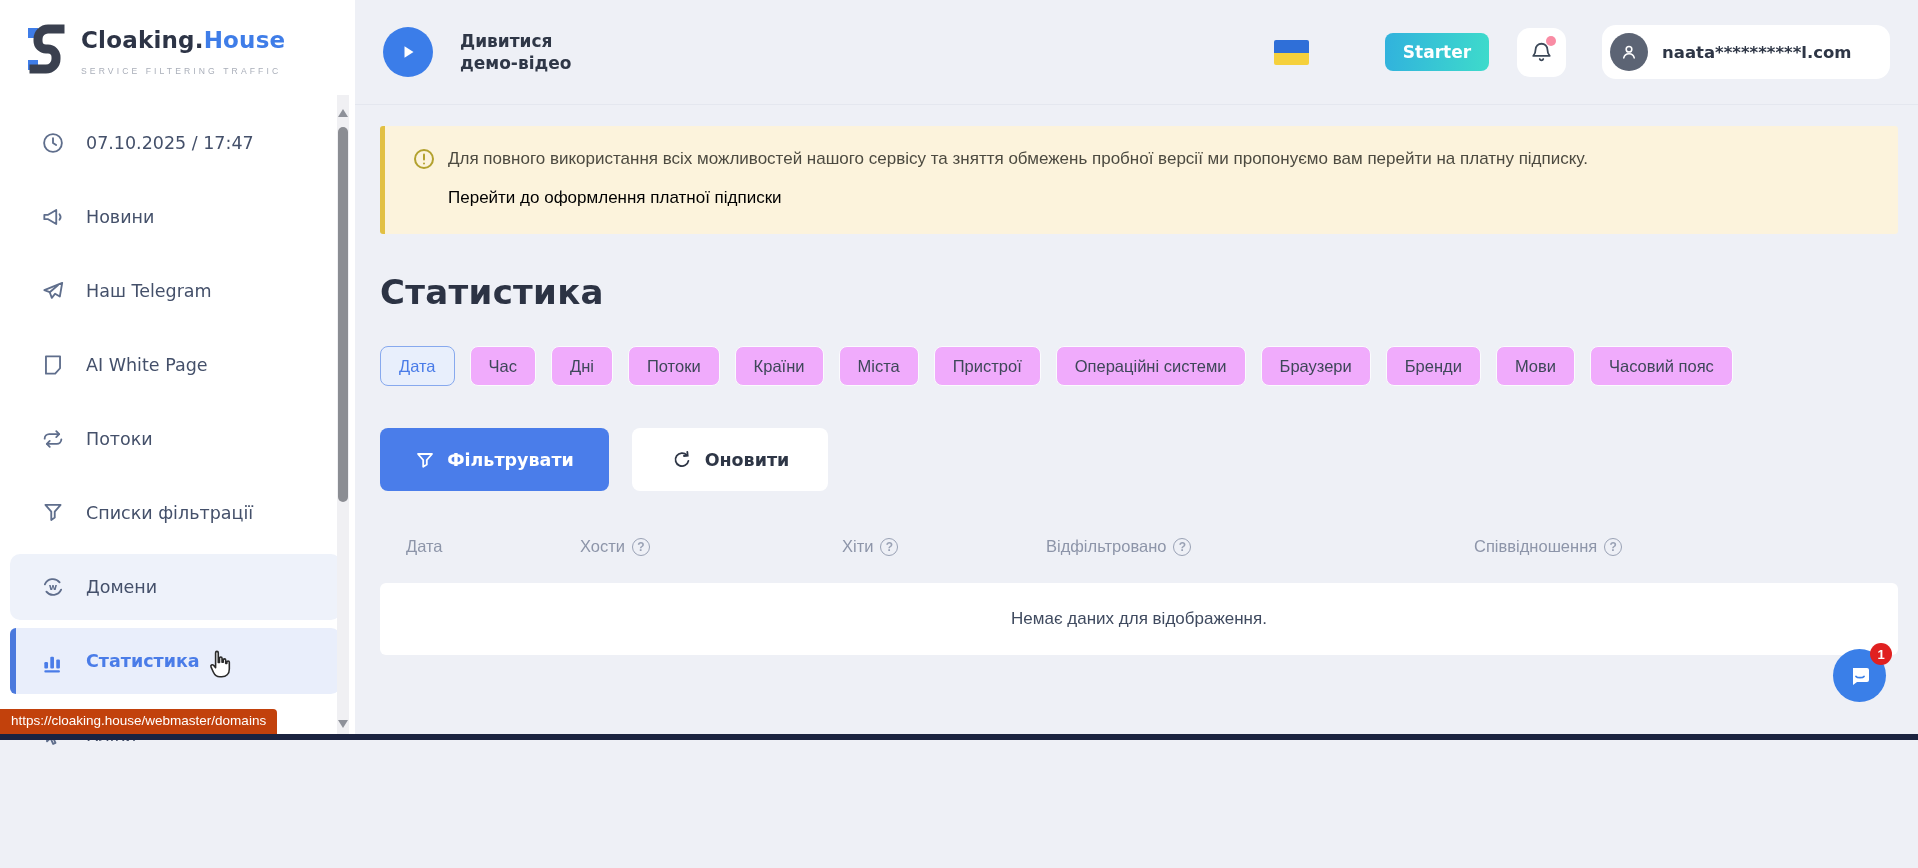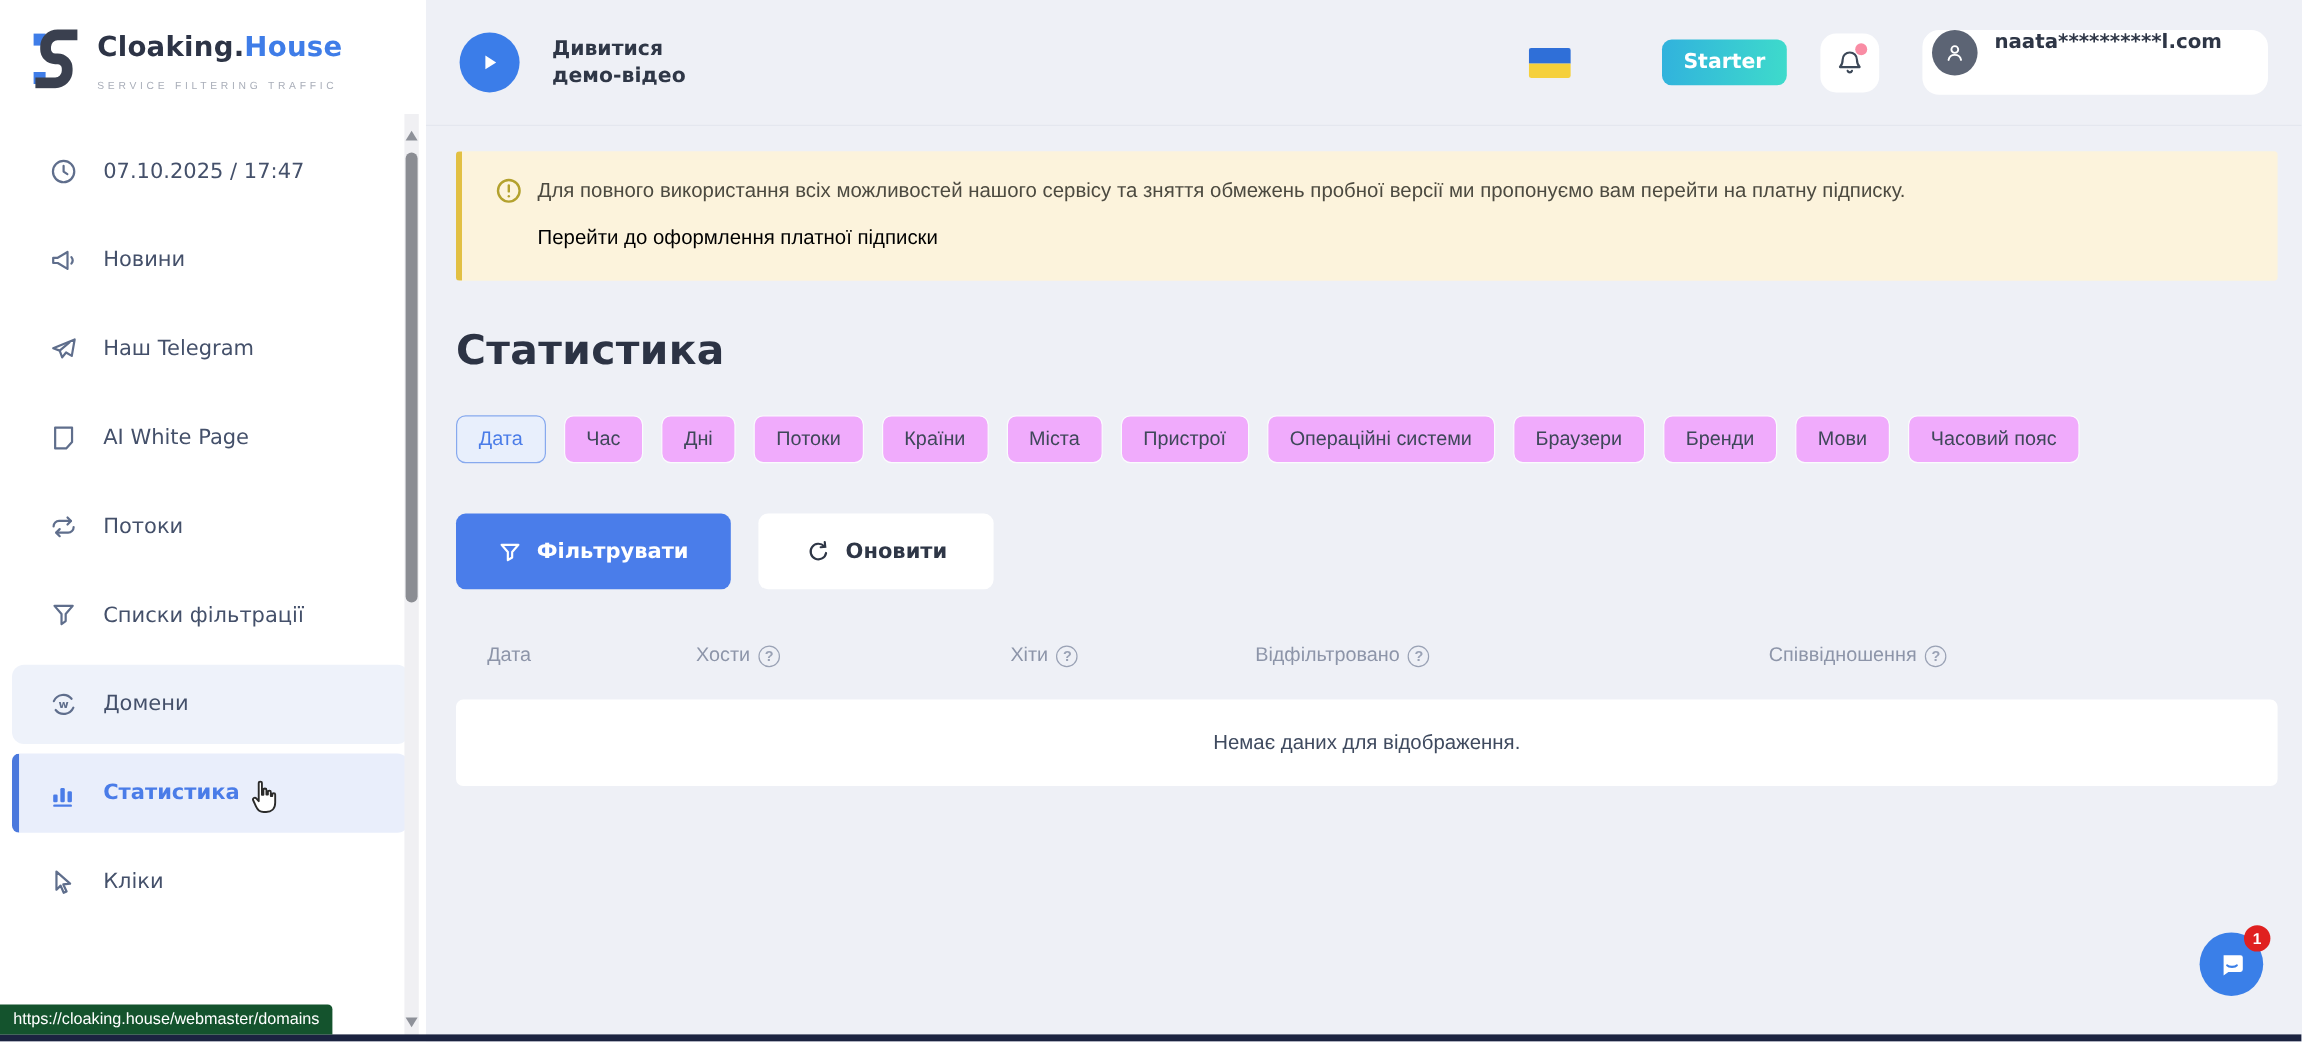--- a/index.html
+++ b/index.html
@@ -1,18 +1,18 @@
 <!DOCTYPE html>
 <html><head>
 <meta charset="utf-8">
 <style>
   * { margin:0; padding:0; box-sizing:border-box; }
   html,body { width:1918px; height:868px; overflow:hidden; }
   body { font-family:"DejaVu Sans","Liberation Sans",sans-serif; background:#eef0f6; }
-  .app { position:relative; width:1918px; height:868px; background:#eef0f6; }
+  .app { position:relative; width:1918px; height:740px; background:#eef0f6; }
 
   
   .sidebar { position:absolute; left:0; top:0; bottom:0; width:355px; background:#ffffff; z-index:5; }
   .logo { display:flex; align-items:center; gap:13px; padding:24px 0 0 26px; }
   .logo-text .line1 { font-size:23px; font-weight:700; color:#2d3446; letter-spacing:.2px; }
   .logo-text .line1 .accent { color:#3f7de8; }
   .logo-text .tagline { font-size:8.6px; color:#a9aeb9; letter-spacing:3.1px; margin-top:13px; font-family:"Liberation Sans",sans-serif; }
   .nav { position:absolute; top:110px; left:0; right:0; }
   .nav-item { display:flex; align-items:center; height:66px; margin:0 14px 8px 10px; padding-left:30px; gap:20px;
               border-radius:10px; color:#44506a; font-size:17.5px; font-weight:500; cursor:pointer; }
@@ -34,21 +34,21 @@
   .play-btn { width:50px; height:50px; border-radius:50%; background:#3b7de9; display:flex; align-items:center; justify-content:center; cursor:pointer; flex:0 0 auto; }
   .demo-label { margin-left:27px; font-size:17px; font-weight:700; color:#2f3747; line-height:1.3; }
   .topbar-right { margin-left:auto; display:flex; align-items:center; }
   .flag { width:35px; height:25px; border-radius:2px; overflow:hidden; margin-right:76px; cursor:pointer; }
   .flag .b { height:13px; background:#2f6fd8; } .flag .y { height:12px; background:#f5d03c; }
   .plan-badge { width:104px; height:38px; border-radius:8px; border:none; cursor:pointer;
       background:linear-gradient(95deg,#31b2dd,#3edbcb); color:#fff; font-size:17px; font-weight:700;
       font-family:"DejaVu Sans",sans-serif; margin-right:28px; }
   .bell-box { width:49px; height:49px; background:#fff; border-radius:13px; position:relative; display:flex; align-items:center; justify-content:center; cursor:pointer; margin-right:36px; }
   .bell-dot { position:absolute; top:8px; right:10px; width:10px; height:10px; border-radius:50%; background:#f98ca4; }
-  .user-pill { height:54px; min-width:288px; background:#fff; border-radius:14px; display:flex; align-items:flex-start; gap:14px; padding:0 20px 0 8px; cursor:pointer; }
+  .user-pill { height:54px; min-width:288px; background:#fff; border-radius:14px; display:flex; align-items:center; gap:14px; padding:0 20px 0 8px; cursor:pointer; }
   .avatar { width:38px; height:38px; border-radius:50%; background:#5c6474; display:flex; align-items:center; justify-content:center; }
   .user-email { font-size:16.5px; font-weight:700; color:#2e3646; }
 
   .content { padding:21px 20px 16px 25px; }
 
   
   .banner { background:#fcf3dc; border-left:5px solid #e2c043; border-radius:3px; padding:20px 40px 26px 28px; }
   .banner-row { display:flex; gap:13px; align-items:flex-start; }
   .banner-text { font-family:"Liberation Sans",sans-serif; font-size:17px; color:#4c4a40; line-height:26px; max-width:1390px; }
   .banner-link { display:inline-block; margin:16px 0 0 35px; font-family:"Liberation Sans",sans-serif; font-size:17px; color:#000000; text-decoration:none; cursor:pointer; }
@@ -83,21 +83,21 @@
 
   
   .chat-widget { position:absolute; right:32px; bottom:38px; width:53px; height:53px; border-radius:50%; background:#3a7fe8;
                  display:flex; align-items:center; justify-content:center; cursor:pointer; z-index:30; }
   .chat-badge { position:absolute; top:-6px; right:-6px; width:22px; height:22px; border-radius:50%; background:#e02020;
                 color:#fff; font-size:13px; font-weight:700; display:flex; align-items:center; justify-content:center;
                 font-family:"Liberation Sans",sans-serif; }
 
   
   .bottom-strip { position:absolute; left:0; right:0; bottom:0; height:6px; background:#1b2340; z-index:40; }
-  .status-tooltip { position:absolute; left:0; bottom:6px; background:#14532d; color:#fff; padding:4px 11px 6px;
+  .status-tooltip { position:absolute; left:0; bottom:6px; background:#c2410c; color:#fff; padding:4px 11px 6px;
                     font-family:"Liberation Sans",sans-serif; font-size:13.5px; border-radius:0 4px 0 0; z-index:45; }
 </style>
 </head>
 <body>
 
 <div class="app">
 
   <aside class="sidebar">
     <div class="logo">
       <span>

